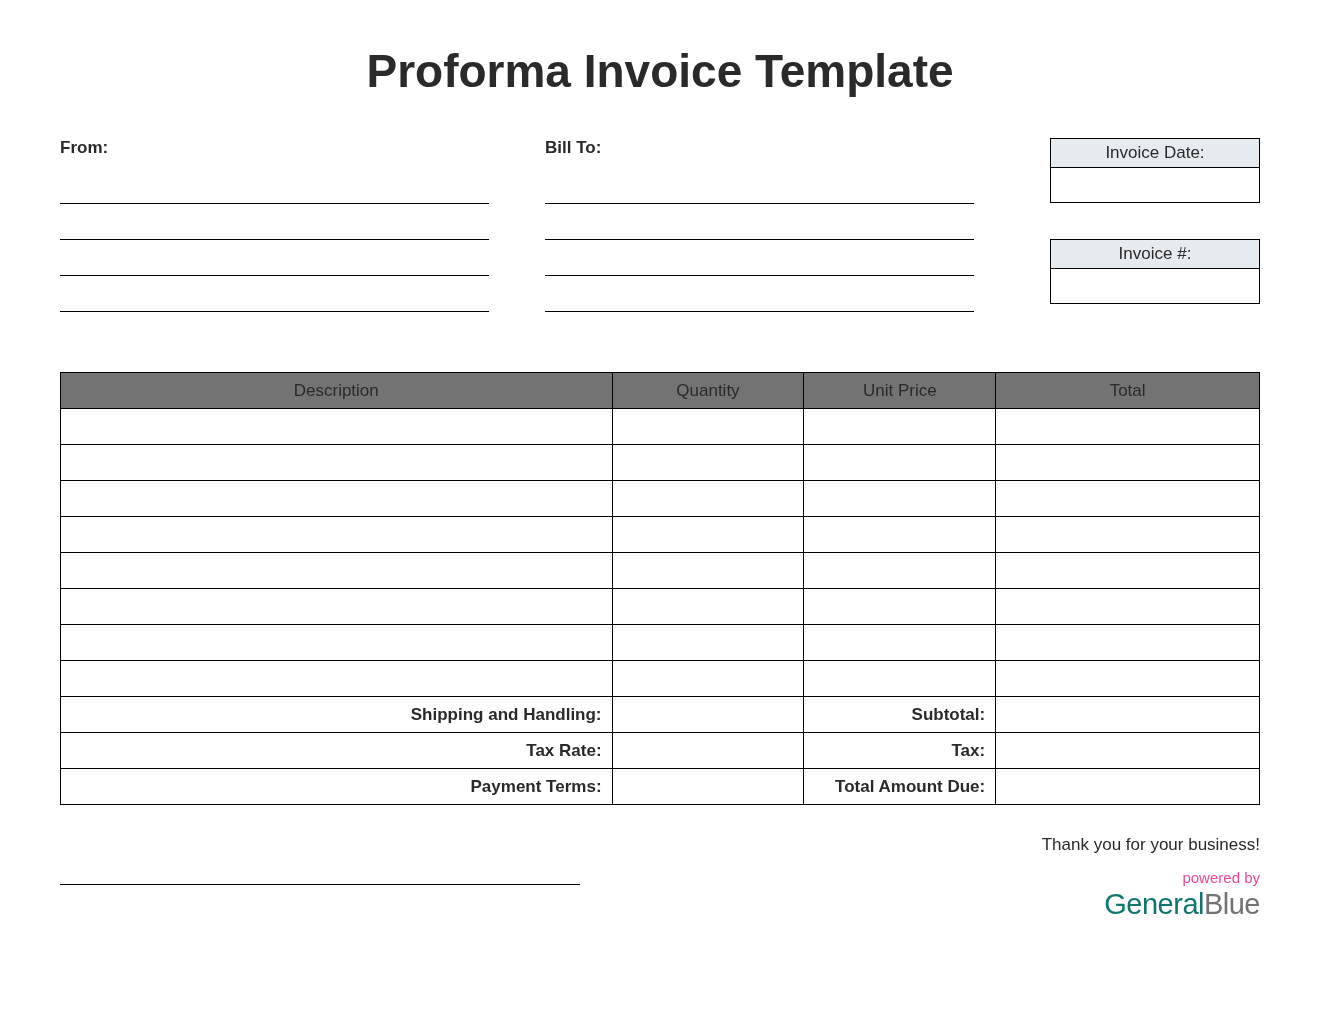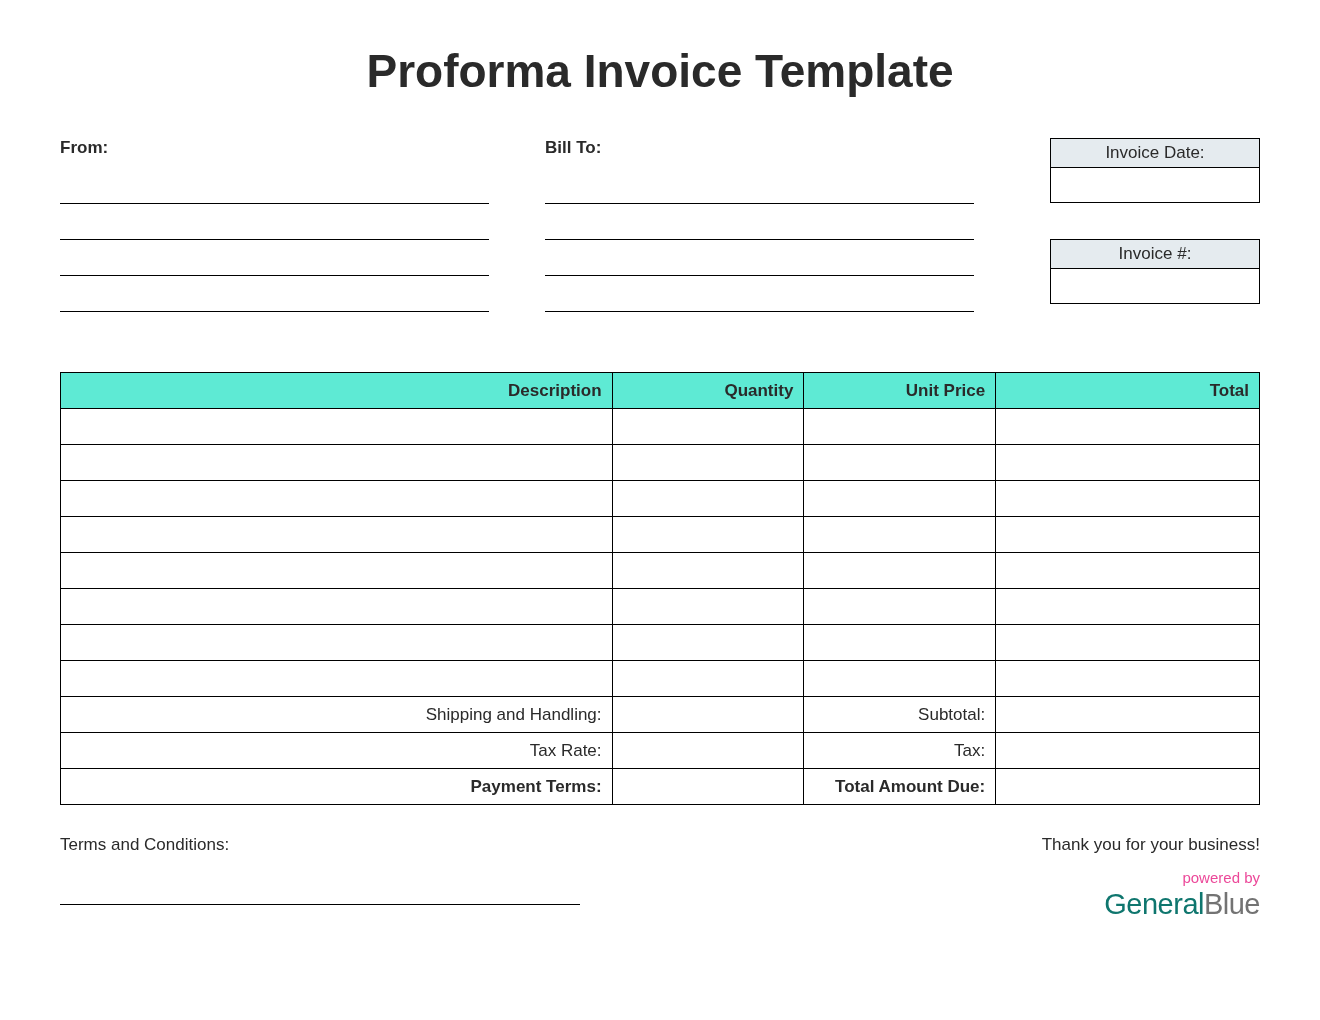--- a/index.html
+++ b/index.html
@@ -59,31 +59,32 @@
     border-collapse: collapse;
     margin-top: 32px;
   }
   .items-table th, .items-table td {
     border: 1.5px solid #000;
     height: 36px;
     padding: 0 10px;
     font-size: 17px;
   }
   .items-table th {
-    background: #5eead4;
-    text-align: right;
-    font-weight: bold;
+    background: #737373;
+    text-align: center;
+    font-weight: normal;
   }
   .col-desc { width: 46%; }
   .col-qty  { width: 16%; }
   .col-price{ width: 16%; }
   .col-total{ width: 22%; }
   .summary-label {
     text-align: right;
     padding-right: 10px;
+    font-weight: bold;
   }
   .summary-bold { font-weight: bold; }
   .footer-row {
     display: flex;
     justify-content: space-between;
     margin-top: 30px;
     font-size: 17px;
   }
   .terms-col { flex: 1; max-width: 600px; }
   .terms-line {
@@ -215,21 +216,20 @@
       <td class="summary-label summary-bold">Payment Terms:</td>
       <td></td>
       <td class="summary-label summary-bold">Total Amount Due:</td>
       <td></td>
     </tr>
   </tbody>
 </table>
 
 <div class="footer-row">
   <div class="terms-col">
-    <div>Terms and Conditions:</div>
     <div class="terms-line"></div>
   </div>
   <div class="thanks-col">
     <div>Thank you for your business!</div>
     <div class="powered">powered by</div>
     <div class="brand">
       <span class="g1">General</span><span class="g2">Blue</span>
     </div>
   </div>
 </div>

